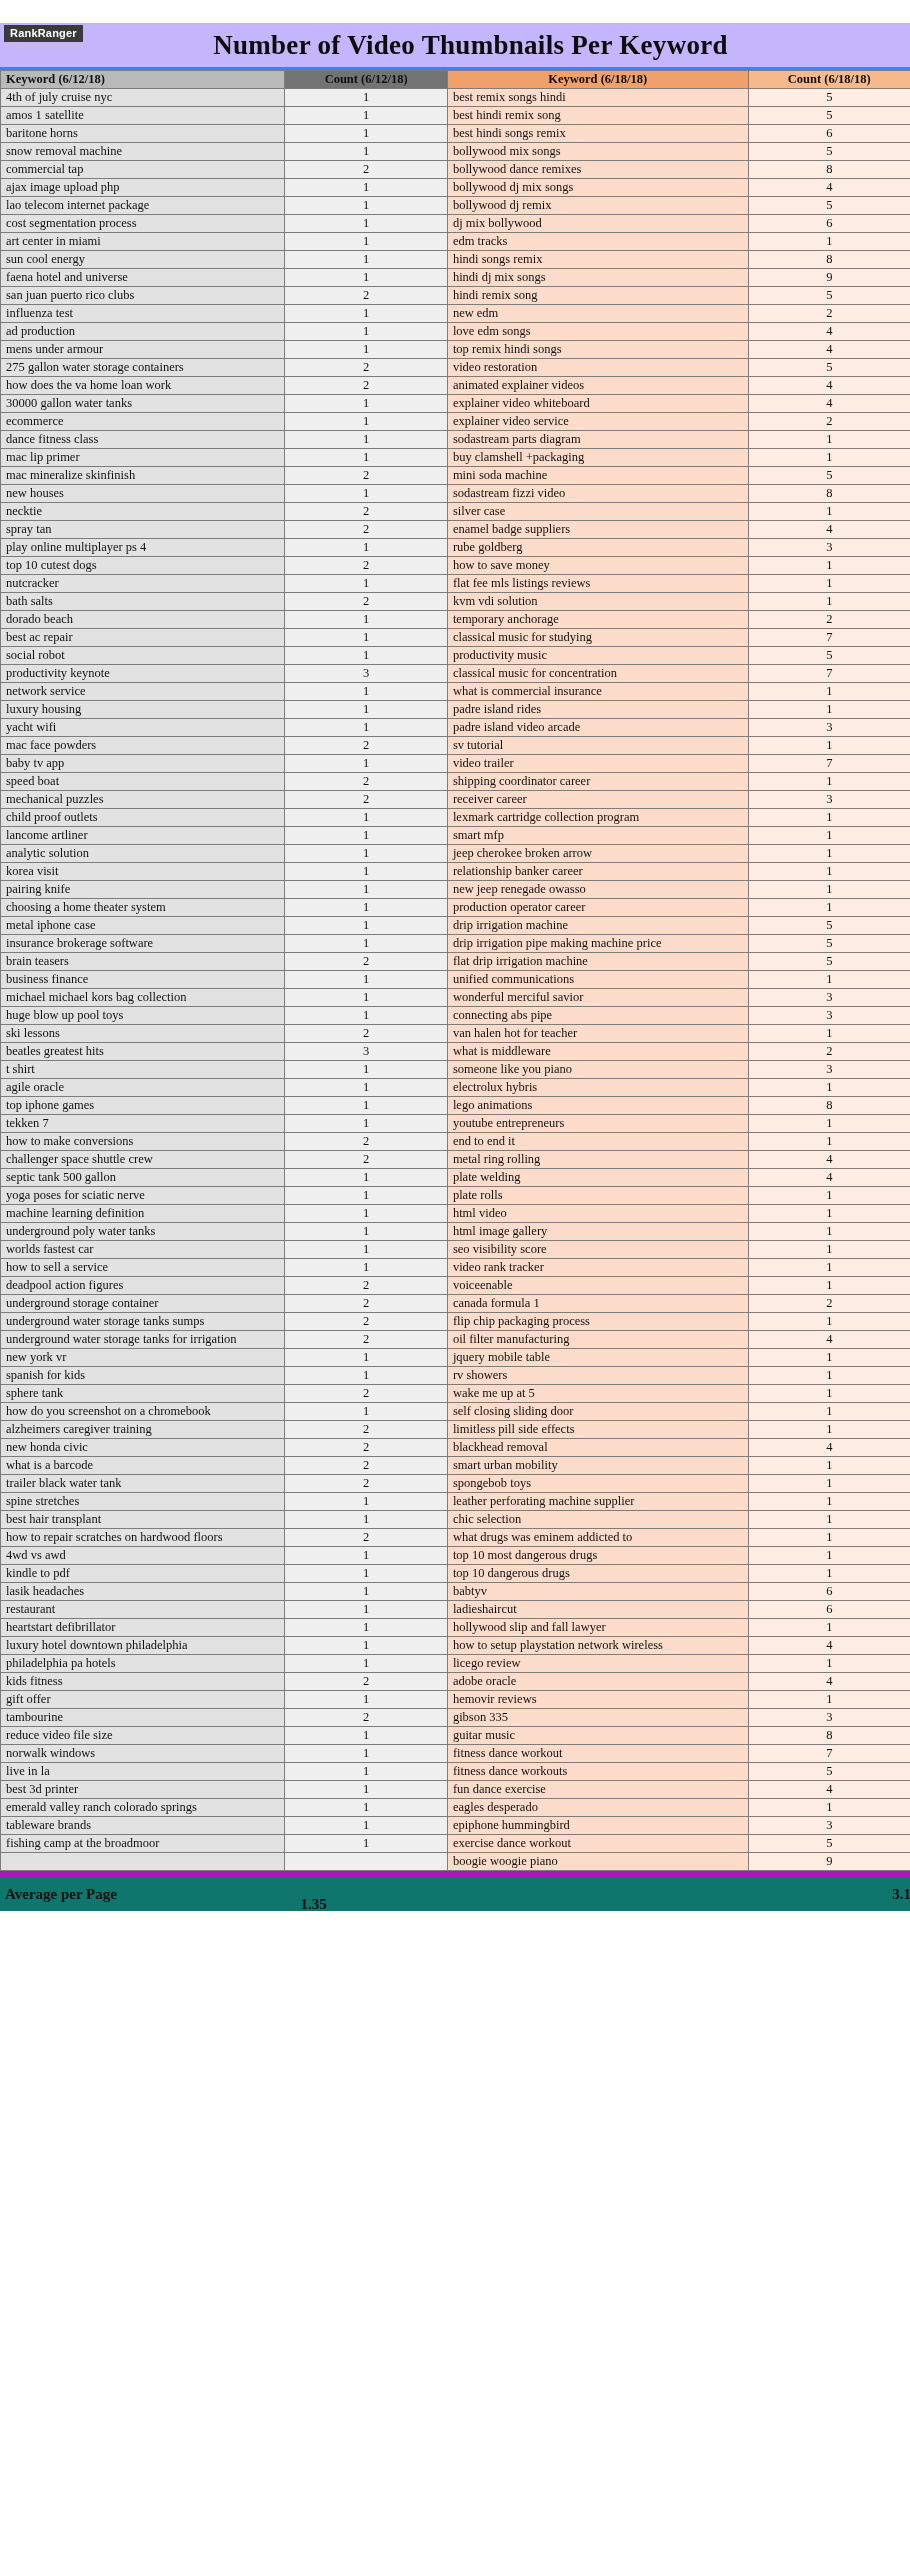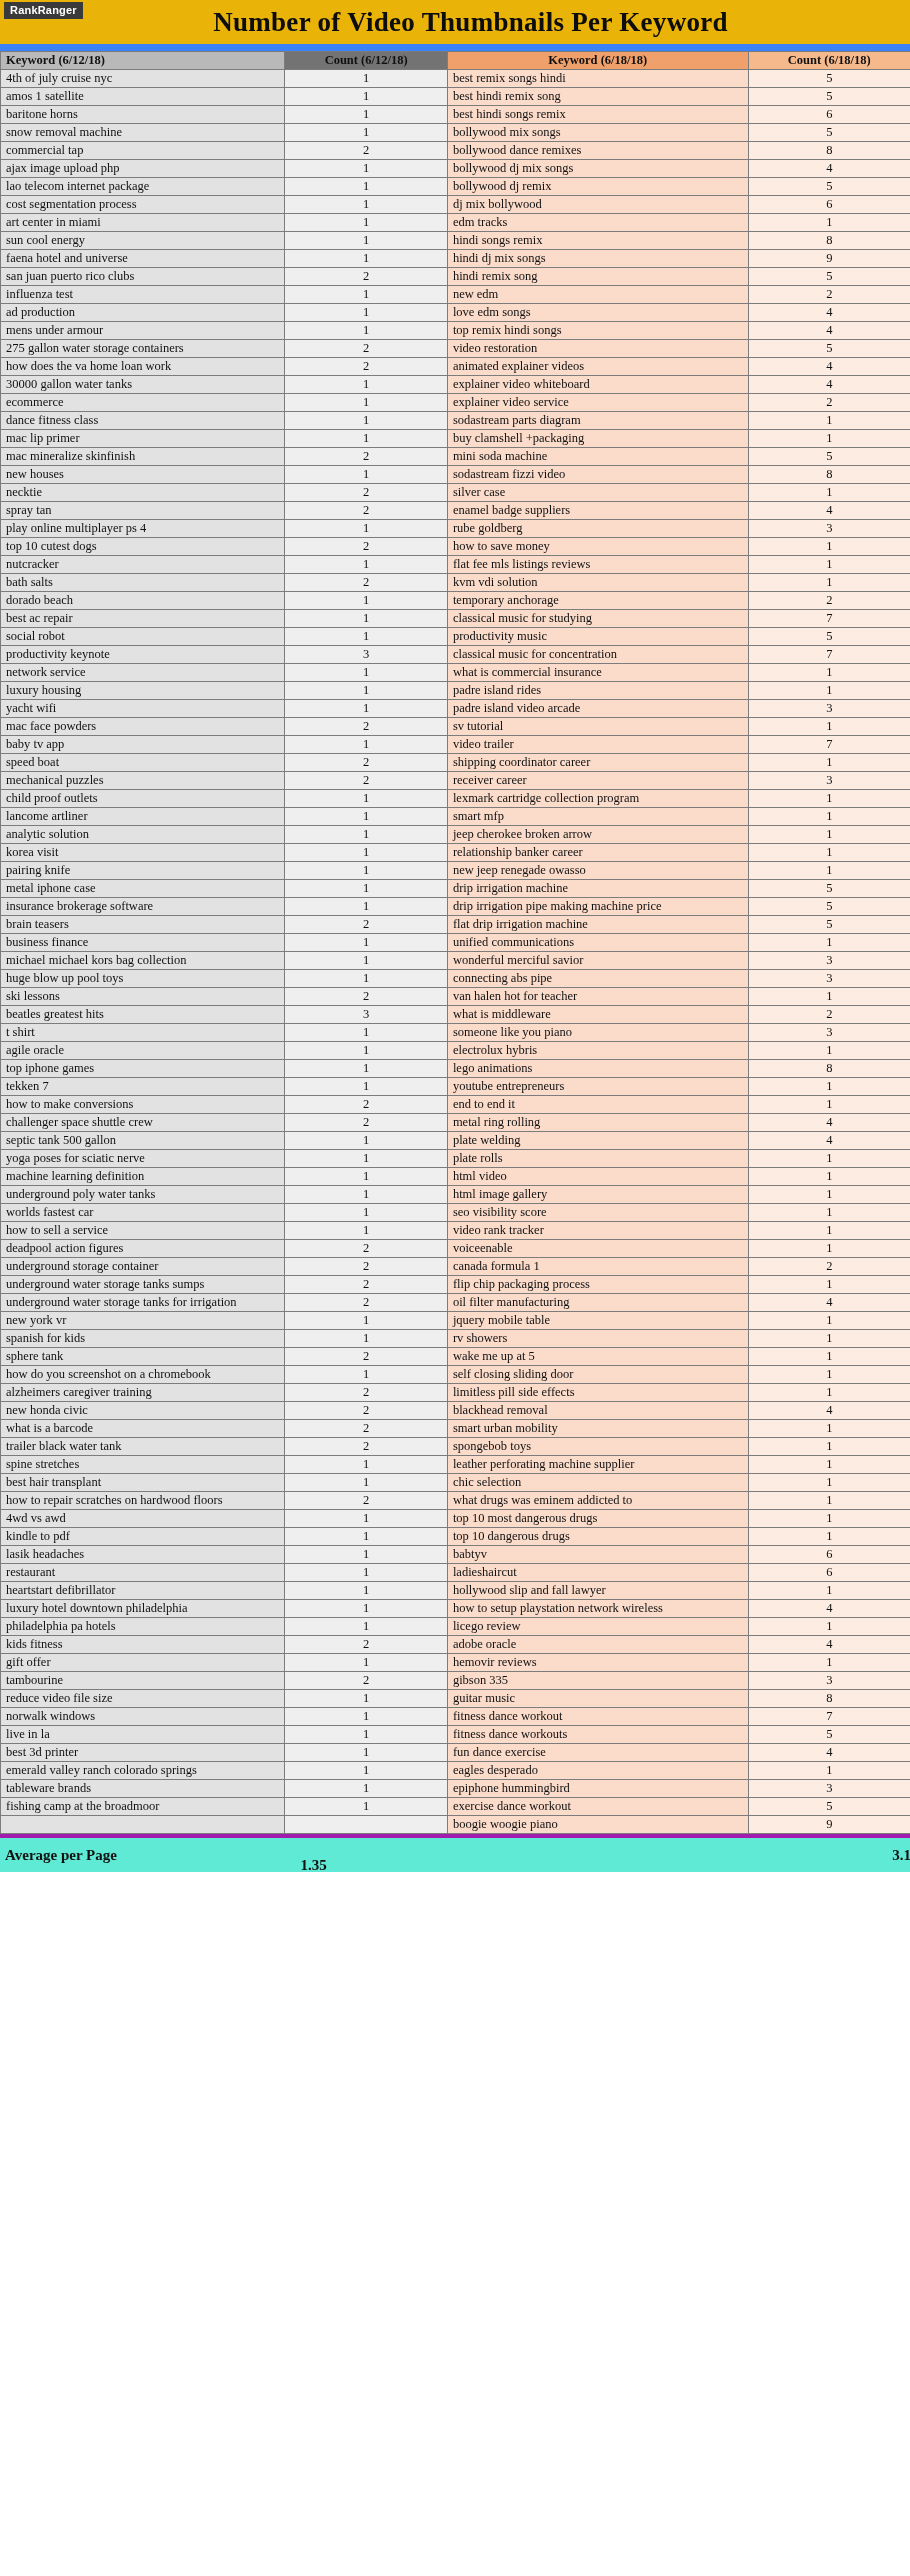--- a/index.html
+++ b/index.html
@@ -12,24 +12,25 @@
     font-family: "Liberation Serif", serif;
     color: #111111;
   }
   .page {
     width: 911px;
     box-sizing: border-box;
     background: #ffffff;
   }
   
   .header {
-    background: #eab308;
-    border-bottom: 7px solid #3b82f6;
+    background: #c4b5fd;
+    border-bottom: 3px solid #3b82f6;
     position: relative;
     height: 44px;
+    margin-top: 23px;
   }
   .logo {
     position: absolute;
     left: 4px;
     top: 2px;
     background: #3a3a3a;
     color: #ffffff;
     font-family: "Liberation Sans", sans-serif;
     font-size: 11px;
     font-weight: bold;
@@ -107,22 +108,22 @@
     text-align: center;
   }
   col.c1 { width: 175px; }
   col.c2 { width: 100px; }
   col.c3 { width: 185px; }
   col.c4 { width: 100px; }
   
   .footer {
     display: flex;
     align-items: center;
-    background: #5eead4;
-    border-top: 4px solid #a21caf;
+    background: #0f766e;
+    border-top: 6px solid #a21caf;
     height: 34px;
     font-weight: bold;
     font-size: 15px;
   }
   .footer .f-label {
     width: 175px;
     box-sizing: border-box;
     padding-left: 5px;
     text-align: left;
   }
@@ -431,20 +432,26 @@
           <td class="kw-b">relationship banker career</td>
           <td class="ct-b">1</td>
         </tr>
         <tr>
           <td class="kw-a">pairing knife</td>
           <td class="ct-a">1</td>
           <td class="kw-b">new jeep renegade owasso</td>
           <td class="ct-b">1</td>
         </tr>
         <tr>
+          <td class="kw-a">choosing a home theater system</td>
+          <td class="ct-a">1</td>
+          <td class="kw-b">production operator career</td>
+          <td class="ct-b">1</td>
+        </tr>
+        <tr>
           <td class="kw-a">metal iphone case</td>
           <td class="ct-a">1</td>
           <td class="kw-b">drip irrigation machine</td>
           <td class="ct-b">5</td>
         </tr>
         <tr>
           <td class="kw-a">insurance brokerage software</td>
           <td class="ct-a">1</td>
           <td class="kw-b">drip irrigation pipe making machine price</td>
           <td class="ct-b">5</td>

